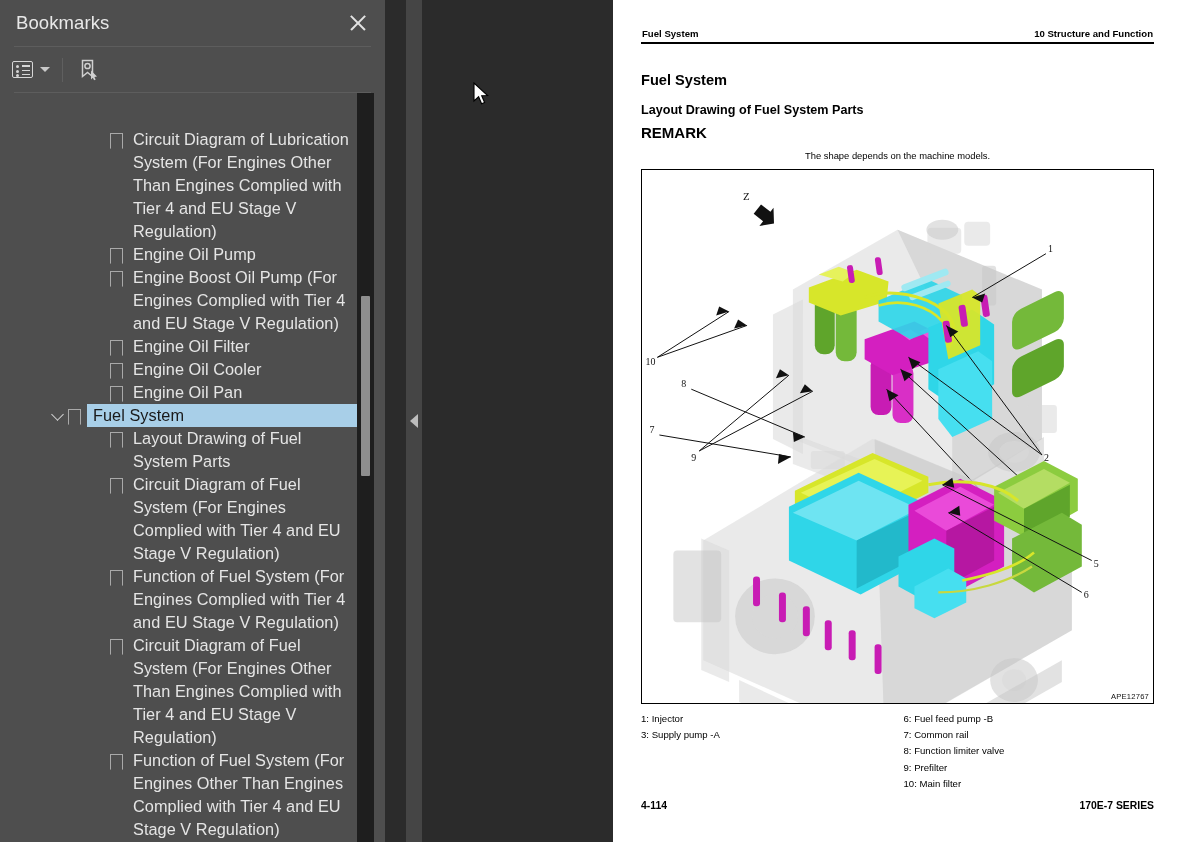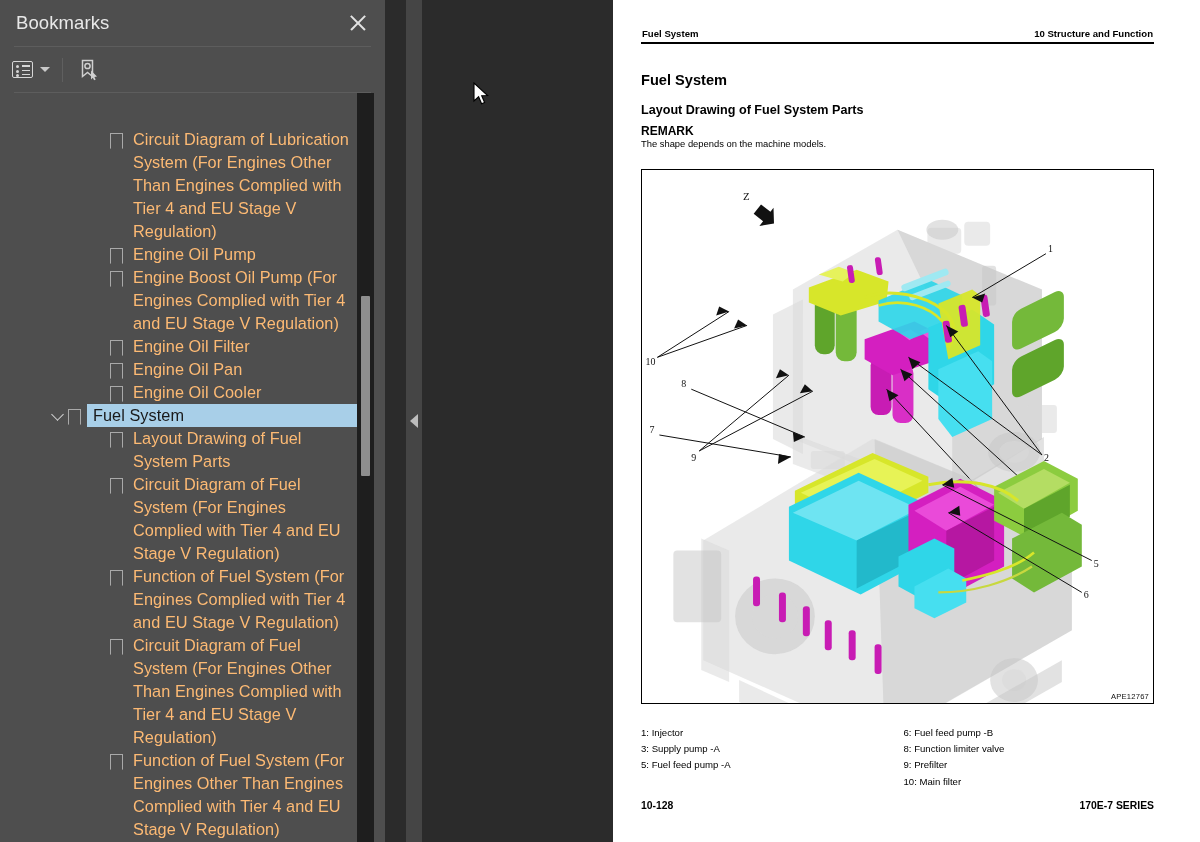--- a/index.html
+++ b/index.html
@@ -73,21 +73,21 @@
   }
   .bm-chev.lvl1 { margin-left: 46px; }
   .bm-chev.lvl2 { margin-left: 88px; }
   .chev-glyph {
     width: 9px; height: 9px; border-right: 1.8px solid #d4d4d4;
     border-bottom: 1.8px solid #d4d4d4; transform: rotate(45deg);
     margin-top: -3px;
   }
   .bm-ico { width: 19px; flex: 0 0 19px; padding-top: 5px; }
   .bm-label {
-    font-size: 16.3px; color: #fdba74; line-height: 23px;
+    font-size: 16.3px; color: #e5e5e5; line-height: 23px;
     padding-left: 4px; letter-spacing: .05px;
   }
   .bm-row.selected .bm-label {
     background: #a8cfe8; color: #1a1a1a;
     outline: 1px dotted #4e4e4e; padding-left: 6px; padding-right: 4px;
     display: inline-block; width: 100%;
   }
   .bm-row.selected { padding-right: 27px; }
 
   
@@ -132,34 +132,34 @@
     padding: 28px 46px 0 28px;
   }
   .pg-head {
     display: flex; justify-content: space-between; align-items: flex-end;
     font-size: 9.6px; font-weight: bold; color: #000;
     padding: 0 1px 3px 1px;
   }
   .pg-head-rule { height: 2px; background: #000; margin-bottom: 28px; }
   h1.doc-h1 { font-size: 14.6px; font-weight: bold; margin-bottom: 15px; }
   h2.doc-h2 { font-size: 12.6px; font-weight: bold; margin-bottom: 7px; }
-  .remark { font-size: 12px; font-weight: bold; margin-bottom: 0; }
-  .remark-txt { font-size: 9.4px; margin-bottom: 20px; }
+  .remark { font-size: 15px; font-weight: bold; margin-bottom: 9px; }
+  .remark-txt { font-size: 9.4px; margin-bottom: 8px; text-align: center; }
 
   #figure {
     border: 1.4px solid #000; height: 535px; position: relative;
     background: #fff; overflow: hidden;
   }
   #fig-id {
     position: absolute; right: 4px; bottom: 2px; font-size: 7.6px;
     letter-spacing: .2px; color: #111;
   }
 
   .legend { display: flex; margin-top: 7px; }
-  .legend-col { width: 50%; margin-top: 14px; }
+  .legend-col { width: 50%; }
   .legend-col:last-child { padding-left: 6px; }
   .legend li { list-style: none; font-size: 9.6px; line-height: 16.2px; color: #000; }
 
   .pg-foot {
     position: absolute; left: 28px; right: 46px; bottom: 31px;
     display: flex; justify-content: space-between;
     font-size: 10.4px; font-weight: bold; color: #000;
   }
   .ghost { fill: #d9d9d9; opacity: .55; }
   .ghost2 { fill: #c6c6c6; opacity: .5; }
@@ -235,28 +235,28 @@
             <span class="bm-ico">
               <span class="ribbon"></span>
             </span>
             <span class="bm-label">Engine Oil Filter</span>
           </div>
           <div class="bm-row">
             <span class="bm-chev lvl2"></span>
             <span class="bm-ico">
               <span class="ribbon"></span>
             </span>
+            <span class="bm-label">Engine Oil Cooler</span>
+          </div>
+          <div class="bm-row">
+            <span class="bm-chev lvl2"></span>
+            <span class="bm-ico">
+              <span class="ribbon"></span>
+            </span>
             <span class="bm-label">Engine Oil Pan</span>
-          </div>
-          <div class="bm-row">
-            <span class="bm-chev lvl2"></span>
-            <span class="bm-ico">
-              <span class="ribbon"></span>
-            </span>
-            <span class="bm-label">Engine Oil Cooler</span>
           </div>
           <div class="bm-row selected">
             <span class="bm-chev lvl1">
               <span class="chev-glyph"></span>
             </span>
             <span class="bm-ico">
               <span class="ribbon"></span>
             </span>
             <span class="bm-label">Fuel System</span>
           </div>
@@ -479,32 +479,32 @@
           </g>
         </svg>
 
         <span id="fig-id">APE12767</span>
       </div>
 
       <div class="legend">
         <ul class="legend-col" id="legend-left">
             <li>1: Injector</li>
             <li>3: Supply pump -A</li>
-            <li>5: Fuel feed pump -A</li>
           </ul>
         <ul class="legend-col" id="legend-right">
             <li>6: Fuel feed pump -B</li>
+            <li>7: Common rail</li>
             <li>8: Function limiter valve</li>
             <li>9: Prefilter</li>
             <li>10: Main filter</li>
           </ul>
       </div>
 
       <div class="pg-foot">
-        <span>10-128</span>
+        <span>4-114</span>
         <span>170E-7 SERIES</span>
       </div>
     </div>
 
     <svg id="cursor" viewBox="0 0 17 25">
       <path d="M1 1 L1 19 L5.6 14.8 L8.6 21.8 L11.6 20.5 L8.7 13.8 L14.6 13.6 Z" fill="#ffffff" stroke="#000" stroke-width="1.1"></path>
     </svg>
   </main>
 </div>
 

